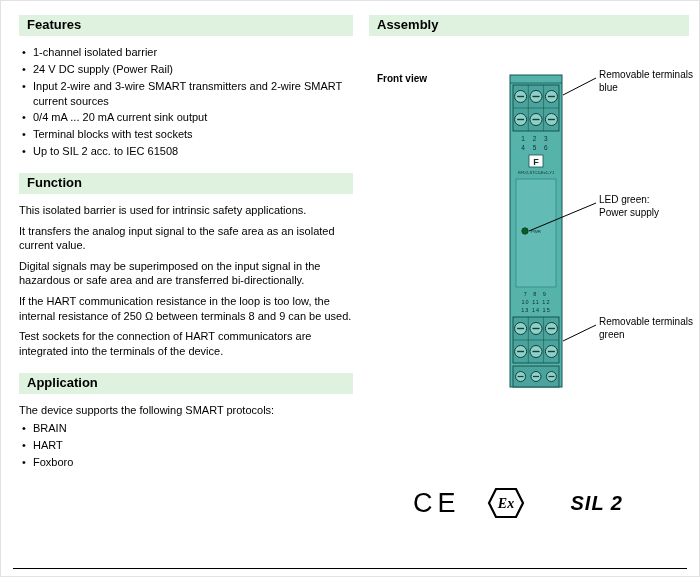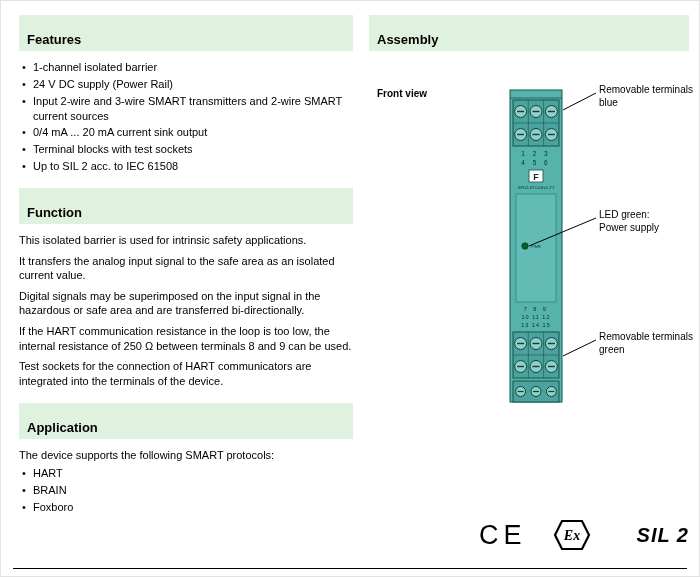--- a/index.html
+++ b/index.html
@@ -17,21 +17,21 @@
     display:flex; gap:16px;
     border:1px solid #e2e2e2;
   }
   .col-left { width:334px; }
   .col-right { flex:1; position:relative; }
 
   .section-header {
     background:#dff2df;
     font-weight:bold;
     font-size:13px;
-    padding:17px 8px 4px 8px;
+    padding:2px 8px 4px 8px;
     margin:0 0 9px 0;
   }
   .section-header.spaced { margin-top:14px; }
 
   ul.bullets { list-style:none; margin:0 0 2px 0; }
   ul.bullets li {
     font-size:11px; line-height:1.35;
     padding-left:14px; position:relative;
     margin-bottom:2px;
   }
@@ -50,21 +50,21 @@
     font-size:10px; font-weight:bold;
   }
   .device-svg { position:absolute; left:0; top:0; }
   .device-svg text { font-family:"Liberation Sans", sans-serif; fill:#0c2f2c; }
   .callout {
     position:absolute; left:230px; width:96px;
     font-size:10px; line-height:1.25;
   }
 
   
-  .marks { display:flex; align-items:center; margin-top:47px; height:36px;justify-content:flex-end; }
+  .marks { display:flex; align-items:center; margin-top:30px; height:36px; }
   .ce-mark {
     margin-left:44px;
     font-size:27px; letter-spacing:5px; font-weight:normal;
   }
   .ex-mark { margin-left:26px; display:flex; align-items:center; }
   .ex-mark text { font-style:italic; font-weight:bold; font-size:14px; }
   .sil-mark {
     margin-left:46px;
     font-size:20px; font-weight:bold; font-style:italic;
     letter-spacing:1px;
@@ -103,22 +103,22 @@
       <p>Digital signals may be superimposed on the input signal in the hazardous or safe area and are transferred bi-directionally.</p>
       <p>If the HART communication resistance in the loop is too low, the internal resistance of 250 Ω between terminals 8 and 9 can be used.</p>
       <p>Test sockets for the connection of HART communicators are integrated into the terminals of the device.</p>
     </div>
 
     <div class="section-header spaced">
       <span>Application</span>
     </div>
     <p class="app-intro">The device supports the following SMART protocols:</p>
     <ul class="bullets">
+      <li>BRAIN</li>
       <li>HART</li>
-      <li>BRAIN</li>
       <li>Foxboro</li>
     </ul>
   </div>
 
   <div class="col-right">
 
     <div class="section-header">
       <span>Assembly</span>
     </div>
 

